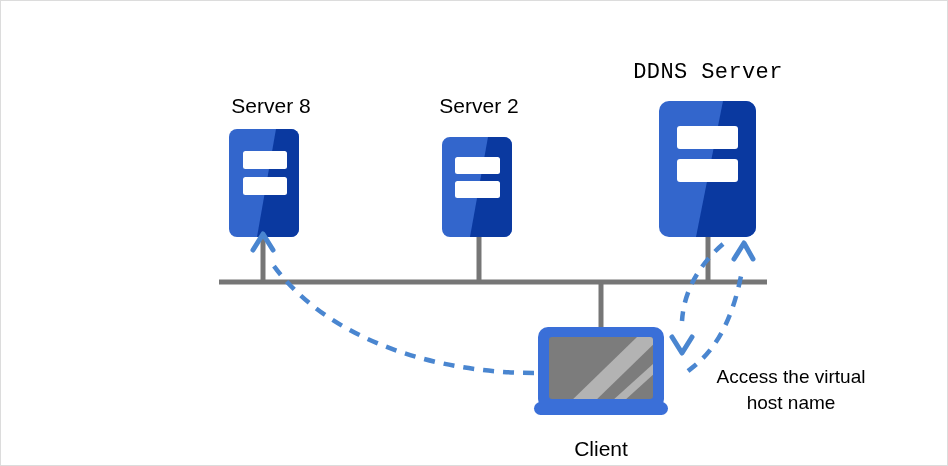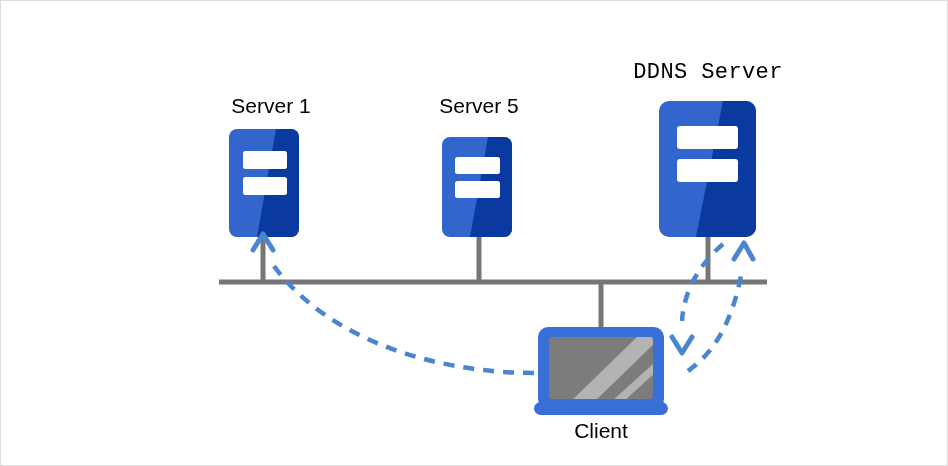--- a/index.html
+++ b/index.html
@@ -49,21 +49,21 @@
   #label-ddns-server {
     left: 616px;
     top: 59px;
     width: 182px;
     font-size: 22px;
     letter-spacing: 0.4px;
     font-family: Liberation Mono, monospace;
   }
   #label-client {
     left: 510px;
-    top: 418px;
+    top: 436px;
     width: 180px;
     font-size: 21px;
   }
   #label-access-virtual-host {
     left: 670px;
     top: 363px;
     width: 240px;
     font-size: 19px;
     line-height: 1.35;
   }
@@ -148,22 +148,24 @@
       <path d="M 722,243 C 700,262 683,288 681,320" fill="none" stroke="#4a86d0" stroke-width="4.5" stroke-dasharray="11 9" stroke-linecap="butt"></path>
       <polyline points="671,336 681,352 691,336" fill="none" stroke="#4a86d0" stroke-width="5" stroke-linecap="round" stroke-linejoin="round"></polyline>
     </g>
 
     <g>
       <path d="M 687,370 C 700,360 727,340 740,275" fill="none" stroke="#4a86d0" stroke-width="4.5" stroke-dasharray="11 9" stroke-linecap="butt"></path>
       <polyline points="733,258 743,242 752,258" fill="none" stroke="#4a86d0" stroke-width="5" stroke-linecap="round" stroke-linejoin="round"></polyline>
     </g>
   </svg>
 
-  <div class="node-label" id="label-server-1">Server 1</div>
+  <div class="node-label" id="label-server-1">Server 8</div>
 
-  <div class="node-label" id="label-server-2">Server 5</div>
+  <div class="node-label" id="label-server-2">Server 2</div>
 
   <div class="node-label" id="label-ddns-server">DDNS Server</div>
 
   <div class="node-label" id="label-client">Client</div>
 
+  <div class="node-label" id="label-access-virtual-host">Access the virtual
+host name</div>
 
 </div>
 
 </body></html>

